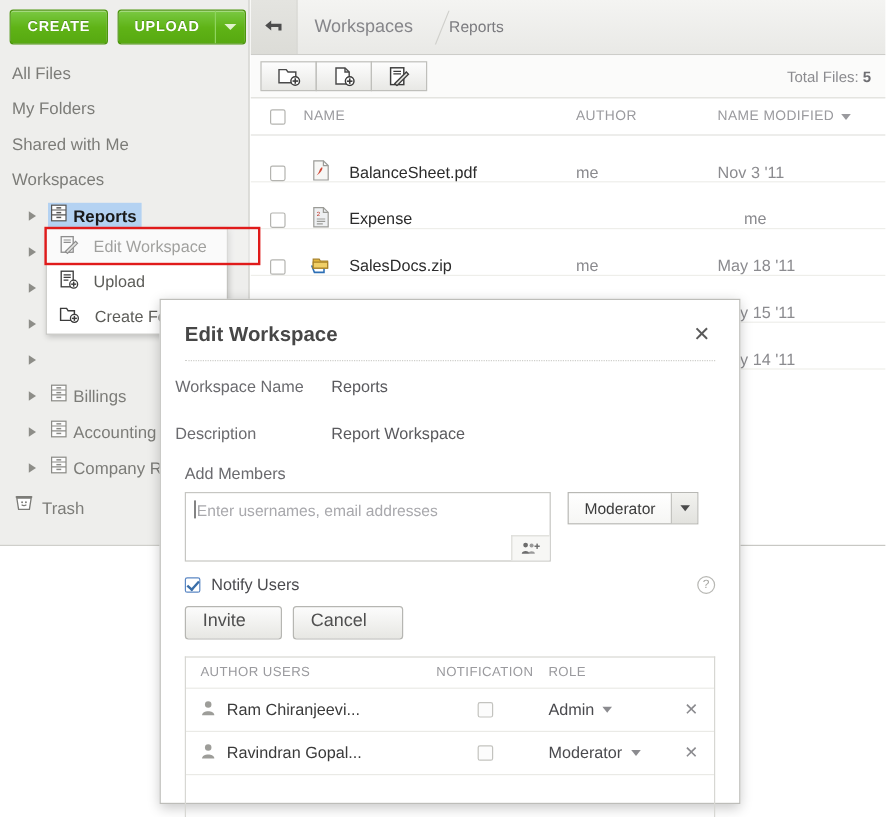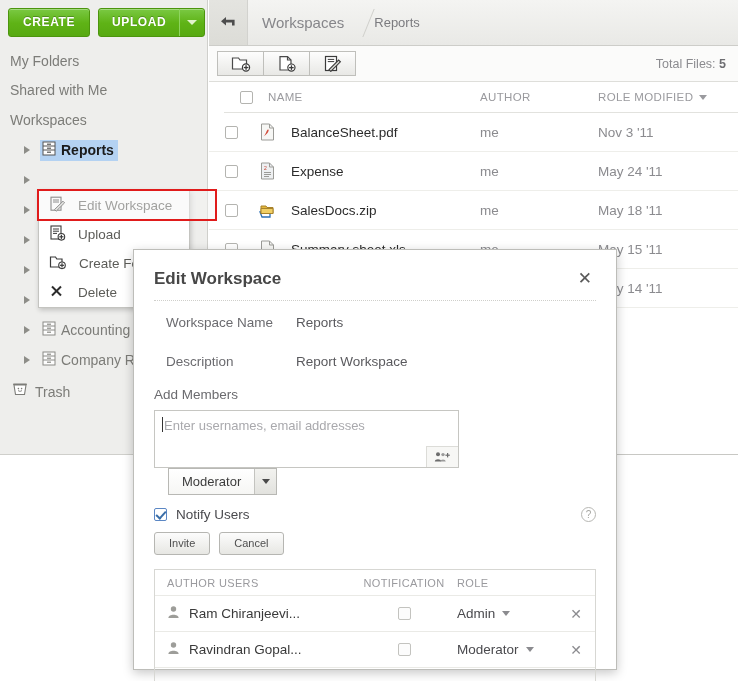--- a/index.html
+++ b/index.html
@@ -202,21 +202,20 @@
   .total b { color: #6e6e72; }
 
   .colhead {
     height: 31px;
     display: flex; align-items: center;
     border-bottom: 1px solid #e2e2de;
     font-size: 11.5px;
     color: #9a9a9e;
     letter-spacing: 0.35px;
     box-sizing: border-box;
-    margin-left: 15px;
   }
   .c-check { width: 44px; display:flex; justify-content:center; }
   .c-name { flex: 1; }
   .c-author { width: 118px; }
   .c-date { width: 140px; display:flex; align-items:center; }
   .sortcaret {
     width: 0; height: 0;
     border-left: 4px solid transparent;
     border-right: 4px solid transparent;
     border-top: 5px solid #9a9a9e;
@@ -225,21 +224,21 @@
   .cb {
     width: 13px; height: 13px;
     border: 1px solid #b4b4b0;
     background: #fff;
     border-radius: 2px;
     box-sizing: border-box;
     cursor: pointer;
   }
   .filerow {
     height: 39px;
-    display: flex; align-items: center;
+    display: flex; align-items: flex-end;
     border-bottom: 1px solid #eeeeea;
     font-size: 13.5px;
     box-sizing: border-box;
   }
   .fr-icon { width: 28px; display:flex; justify-content:center; }
   .fr-name { flex: 1; color: #2c2c2c; padding-left: 10px; }
   .fr-author { width: 118px; color: #8b8b8f; }
   .fr-date { width: 140px; color: #8b8b8f; }
 
   
@@ -301,36 +300,35 @@
     line-height: 1;
     padding: 2px 4px;
   }
   .dlg-rule {
     margin: 11px 20px 0 20px;
     border-top: 1px dotted #cfcfcb;
     height: 0;
   }
   .field {
     display: flex;
-    padding: 14px 20px 0 32px;
+    padding: 14px 20px 0 12px;
     font-size: 13.5px;
   }
   .field .k { width: 130px; color: #6b6b6f; }
   .field .v { color: #5a5a5e; }
   .sectlabel {
     padding: 18px 20px 0 20px;
     font-size: 13.5px;
     color: #6b6b6f;
   }
 
   .members-box {
     margin: 8px 20px 0 20px;
     display: flex;
     align-items: flex-start;
-    flex-direction: column;
   }
   .member-input {
     width: 305px; height: 58px;
     border: 1px solid #c6c6c2;
     background: #fff;
     box-sizing: border-box;
     position: relative;
   }
   .member-input .ph {
     position: absolute;
@@ -417,23 +415,23 @@
   }
   .actions {
     display: flex;
     gap: 9px;
     padding: 10px 20px 0 20px;
   }
   .greybtn {
     background: linear-gradient(to bottom, #fcfcfc, #e7e7e3);
     border: 1px solid #b6b6b2;
     border-radius: 3px;
-    font-size: 11px;
+    font-size: 15px;
     color: #4f4f4f;
-    padding: 4px 14px 5px 14px;
+    padding: 4px 29px 5px 14px;
     cursor: pointer;
     line-height: 1.1;
   }
 
   .sharedtbl {
     margin: 14px 20px 0 20px;
     border: 1px solid #d7d7d3;
     border-bottom: none;
     box-sizing: border-box;
   }
@@ -496,20 +494,21 @@
     <div class="greenbtn">CREATE</div>
     <div class="uploadgroup">
       <div class="lbl">UPLOAD</div>
       <div class="caretbox">
         <span class="caret-d"></span>
       </div>
     </div>
   </div>
 
   <div class="navlist">
+    <div class="navitem">All Files</div>
     <div class="navitem">My Folders</div>
     <div class="navitem">Shared with Me</div>
     <div class="navitem">Workspaces</div>
   </div>
 
   <div class="treelist">
 
     <div class="treerow">
       <span class="twisty"></span>
       <span class="tree-label-wrap sel">
@@ -656,21 +655,21 @@
     </div>
   </div>
 
   <div class="colhead">
     <span class="c-check">
       <span class="cb"></span>
     </span>
     <span class="c-name">NAME</span>
     <span class="c-author">AUTHOR</span>
     <span class="c-date">
-      <span>ROLE MODIFIED</span>
+      <span>NAME MODIFIED</span>
       <span class="sortcaret"></span>
     </span>
   </div>
 
   <div class="filerow">
     <span class="c-check">
       <span class="cb"></span>
     </span>
     <span class="fr-icon">
       <svg width="15" height="18" viewBox="0 0 15 18">
@@ -693,21 +692,20 @@
         <path d="M1.5 1 L9.5 1 L13.5 5 L13.5 17 L1.5 17 Z" fill="#eef0f2" stroke="#9b9b97" stroke-width="1"></path>
         <path d="M9.5 1 L9.5 5 L13.5 5" fill="none" stroke="#9b9b97"></path>
         <text x="4" y="8" font-size="5" fill="#c0392b" font-family="Liberation Sans">2</text>
         <line x1="4" y1="10.5" x2="11" y2="10.5" stroke="#9b9b97"></line>
         <line x1="4" y1="12.5" x2="11" y2="12.5" stroke="#9b9b97"></line>
         <line x1="4" y1="14.5" x2="9" y2="14.5" stroke="#9b9b97"></line>
       </svg>
     </span>
     <span class="fr-name">Expense</span>
     <span class="fr-author">me</span>
-    <span class="fr-date">May 24 '11</span>
   </div>
 
   <div class="filerow">
     <span class="c-check">
       <span class="cb"></span>
     </span>
     <span class="fr-icon">
       <svg width="18" height="18" viewBox="0 0 18 18">
         <path d="M2 11 L10 11 L12 13 L12 16 L4 16 Z" fill="none" stroke="#2c6fb5" stroke-width="1.3"></path>
         <path d="M3 5 L8 5 L9 6.5 L15 6.5 L15 12.5 L3 12.5 Z" fill="#e3b63a" stroke="#a8822a" stroke-width="1"></path>
@@ -779,29 +777,20 @@
       <svg width="18" height="16" viewBox="0 0 18 16">
         <path d="M1.5 3 L6.5 3 L7.8 5 L13 5 L13 13 L1.5 13 Z" fill="#fff" stroke="#3b3b3b" stroke-width="1.2"></path>
         <circle cx="13" cy="11.3" r="3.3" fill="#fff" stroke="#3b3b3b" stroke-width="1.1"></circle>
         <rect x="12.4" y="9.2" width="1.2" height="4.2" fill="#3b3b3b"></rect>
         <rect x="10.9" y="10.7" width="4.2" height="1.2" fill="#3b3b3b"></rect>
       </svg>
     </span>
     <span class="lbl">Create Fol</span>
   </div>
 
-  <div class="ctxitem">
-    <span class="ico">
-      <svg width="17" height="16" viewBox="0 0 17 16">
-        <line x1="3" y1="3.5" x2="12" y2="12.5" stroke="#2c2c2c" stroke-width="2"></line>
-        <line x1="12" y1="3.5" x2="3" y2="12.5" stroke="#2c2c2c" stroke-width="2"></line>
-      </svg>
-    </span>
-    <span class="lbl">Delete</span>
-  </div>
 
 </div>
 <div id="ctx-highlight"></div>
 
 <div id="dialog">
 
   <div class="dlg-title-row">
     <div class="dlg-title">Edit Workspace</div>
     <div class="dlg-close">✕</div>
   </div>

